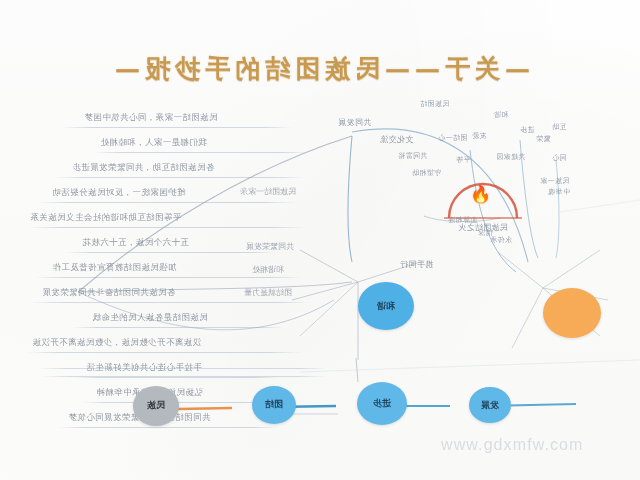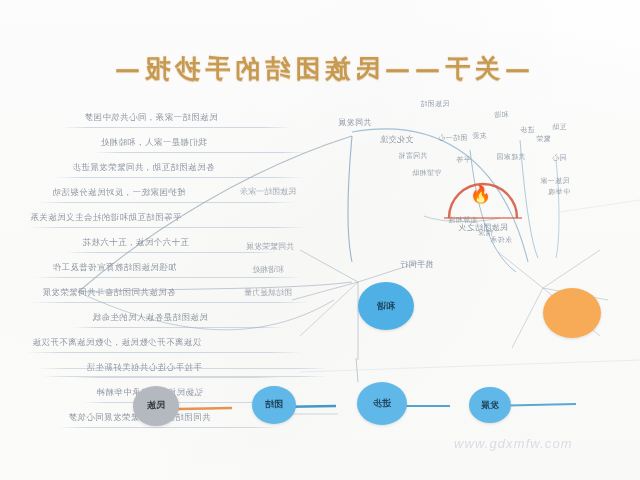--- a/index.html
+++ b/index.html
@@ -99,28 +99,27 @@
   .node-orange{background:#f5a council;}
   .node-orange{background:#f7ab56;}
 
   
   .flame-arc{position:absolute;}
   .flame-glyph{position:absolute;font-size:17px;line-height:1;color:#e8541f;
     text-shadow:0 0 2px rgba(240,110,40,.5);filter:blur(.2px);}
 
   
   .watermark{
-    position:absolute;left:454px;top:436px;
+    position:absolute;left:441px;top:436px;
     font-family:"Liberation Sans", sans-serif;
-    font-size:13px;
+    font-size:16px;
     color:#d9dde2;
     letter-spacing:1.1px;
     font-weight:400;
     user-select:none;
-    font-style:italic;
   }
   svg.overlay{position:absolute;left:0;top:0;width:640px;height:480px;pointer-events:none;}
 </style>
 </head>
 <body>
 
 <div id="stage">
   <div class="grain"></div>
 
   <div class="title-wrap">

